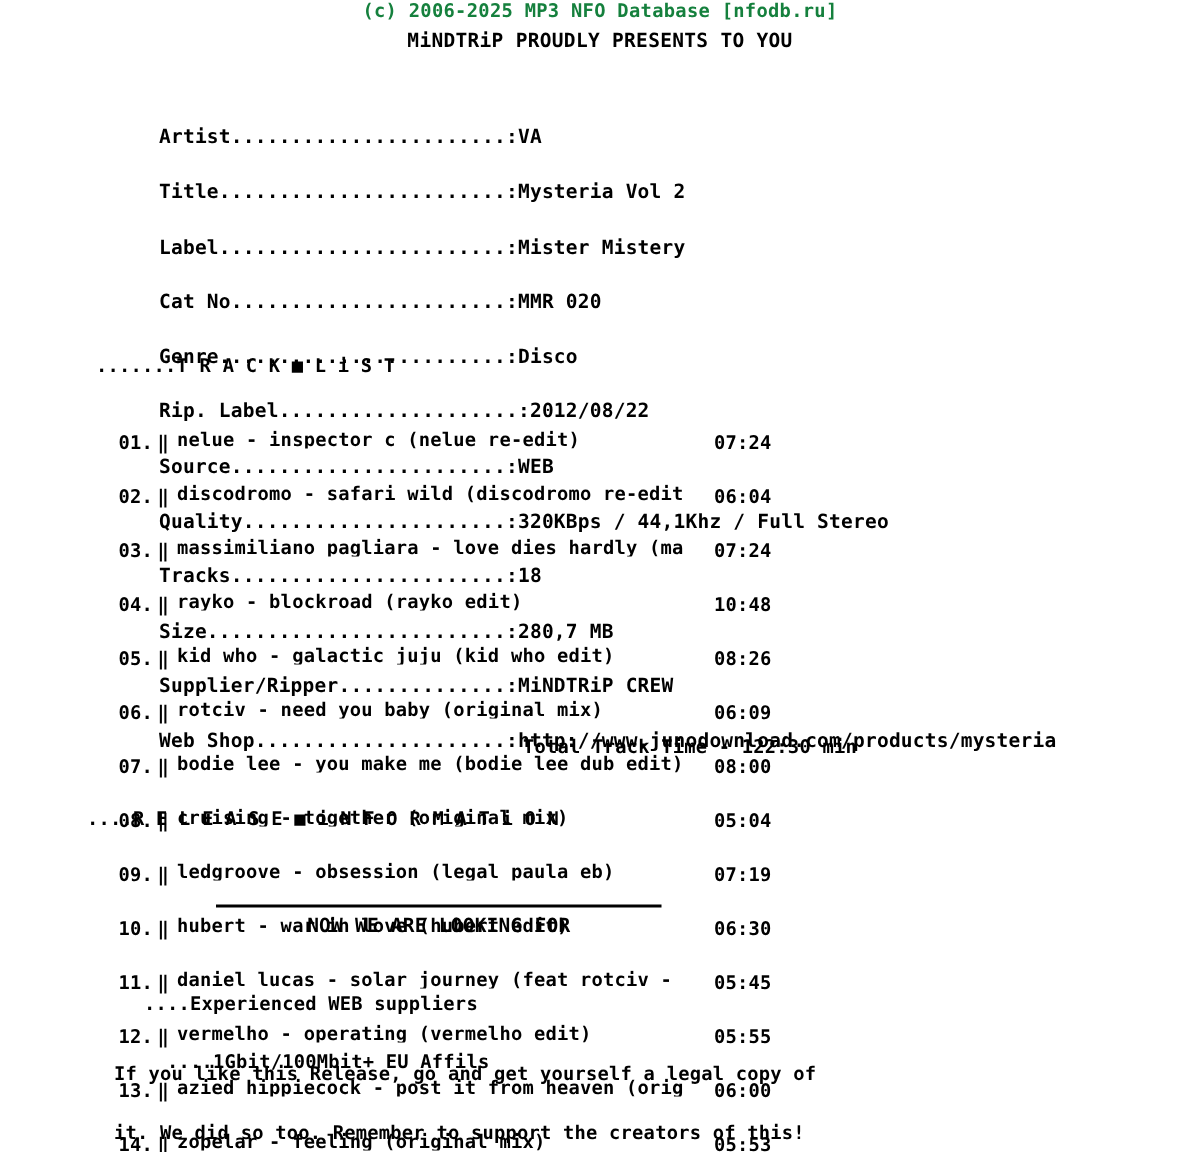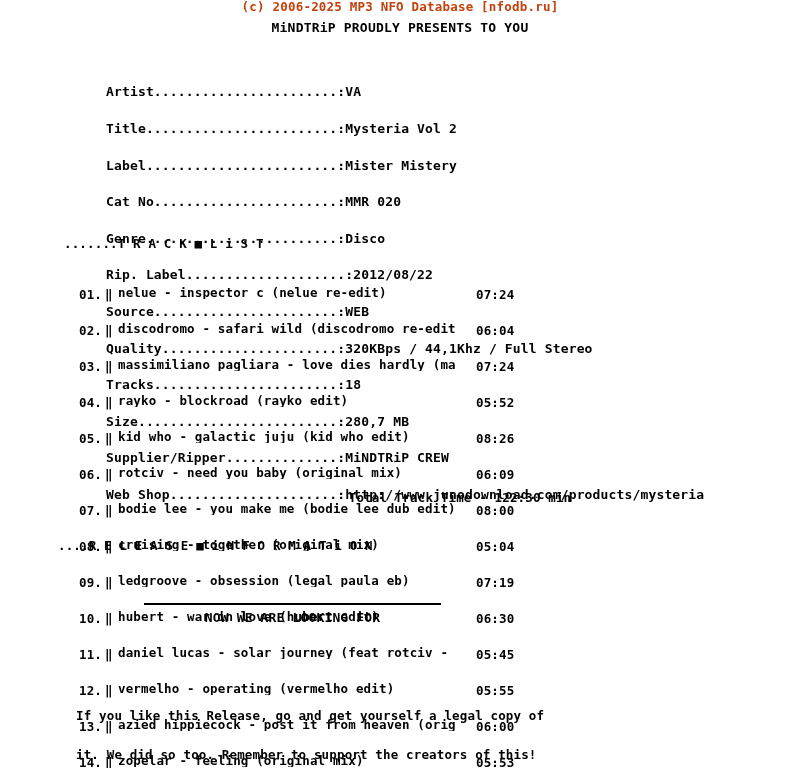--- a/index.html
+++ b/index.html
@@ -23,21 +23,21 @@
     white-space: pre;
   }
 
   
   .site-header {
     position: absolute;
     top: 0px;
     left: 0;
     width: 800px;
     text-align: center;
-    color: #c2410c;
+    color: #15803d;
     font-weight: bold;
     font-size: 12.5px;
     line-height: 14px;
     letter-spacing: 0.2px;
   }
   .presents {
     position: absolute;
     top: 21px;
     left: 0;
     width: 800px;
@@ -177,21 +177,21 @@
     <span class="row"><span class="lbl">Supplier/Ripper..............:</span><span class="val">MiNDTRiP CREW</span></span>
     <span class="row"><span class="lbl">Web Shop.....................:</span><span class="val">http://www.junodownload.com/products/mysteria</span></span>
   </div>
 
   <div class="sect" id="track-list-heading">.......T R A C K ■ L i S T</div>
 
   <div class="tracks">
     <span class="trow"><span class="tnum">01.</span><span class="tbar">‖</span><span class="ttitle">nelue - inspector c (nelue re-edit)</span><span class="ttime">07:24</span></span>
     <span class="trow"><span class="tnum">02.</span><span class="tbar">‖</span><span class="ttitle">discodromo - safari wild (discodromo re-edit</span><span class="ttime">06:04</span></span>
     <span class="trow"><span class="tnum">03.</span><span class="tbar">‖</span><span class="ttitle">massimiliano pagliara - love dies hardly (ma</span><span class="ttime">07:24</span></span>
-    <span class="trow"><span class="tnum">04.</span><span class="tbar">‖</span><span class="ttitle">rayko - blockroad (rayko edit)</span><span class="ttime">05:52</span></span>
+    <span class="trow"><span class="tnum">04.</span><span class="tbar">‖</span><span class="ttitle">rayko - blockroad (rayko edit)</span><span class="ttime">10:48</span></span>
     <span class="trow"><span class="tnum">05.</span><span class="tbar">‖</span><span class="ttitle">kid who - galactic juju (kid who edit)</span><span class="ttime">08:26</span></span>
     <span class="trow"><span class="tnum">06.</span><span class="tbar">‖</span><span class="ttitle">rotciv - need you baby (original mix)</span><span class="ttime">06:09</span></span>
     <span class="trow"><span class="tnum">07.</span><span class="tbar">‖</span><span class="ttitle">bodie lee - you make me (bodie lee dub edit)</span><span class="ttime">08:00</span></span>
     <span class="trow"><span class="tnum">08.</span><span class="tbar">‖</span><span class="ttitle">cruising - together (original mix)</span><span class="ttime">05:04</span></span>
     <span class="trow"><span class="tnum">09.</span><span class="tbar">‖</span><span class="ttitle"> ledgroove - obsession (legal paula eb)</span><span class="ttime">07:19</span></span>
     <span class="trow"><span class="tnum">10.</span><span class="tbar">‖</span><span class="ttitle">hubert - war in love (hubert edit)</span><span class="ttime">06:30</span></span>
     <span class="trow"><span class="tnum">11.</span><span class="tbar">‖</span><span class="ttitle">daniel lucas - solar journey (feat rotciv - </span><span class="ttime">05:45</span></span>
     <span class="trow"><span class="tnum">12.</span><span class="tbar">‖</span><span class="ttitle">vermelho - operating (vermelho edit)</span><span class="ttime">05:55</span></span>
     <span class="trow"><span class="tnum">13.</span><span class="tbar">‖</span><span class="ttitle">azied hippiecock - post it from heaven (orig</span><span class="ttime">06:00</span></span>
     <span class="trow"><span class="tnum">14.</span><span class="tbar">‖</span><span class="ttitle">zopelar - feeling (original mix)</span><span class="ttime">05:53</span></span>
@@ -202,19 +202,23 @@
   </div>
 
   <div class="total-time">Total Track Time - 122:30 min</div>
 
   <div class="sect" id="release-info-heading">....R E L E A S E ■ i N F O R M A T i O N</div>
 
   <div class="rule"></div>
 
   <div class="looking-title">NOW WE ARE LOOKING FOR</div>
 
+  <div class="wants">
+    <span>....Experienced WEB suppliers</span>
+    <span>  ....1Gbit/100Mbit+ EU Affils</span>
+  </div>
 
   <div class="disclaimer">
     <span>If you like this Release, go and get yourself a legal copy of</span>
     <span>it. We did so too. Remember to support the creators of this!</span>
   </div>
 
 </div>
 
 </body></html>

